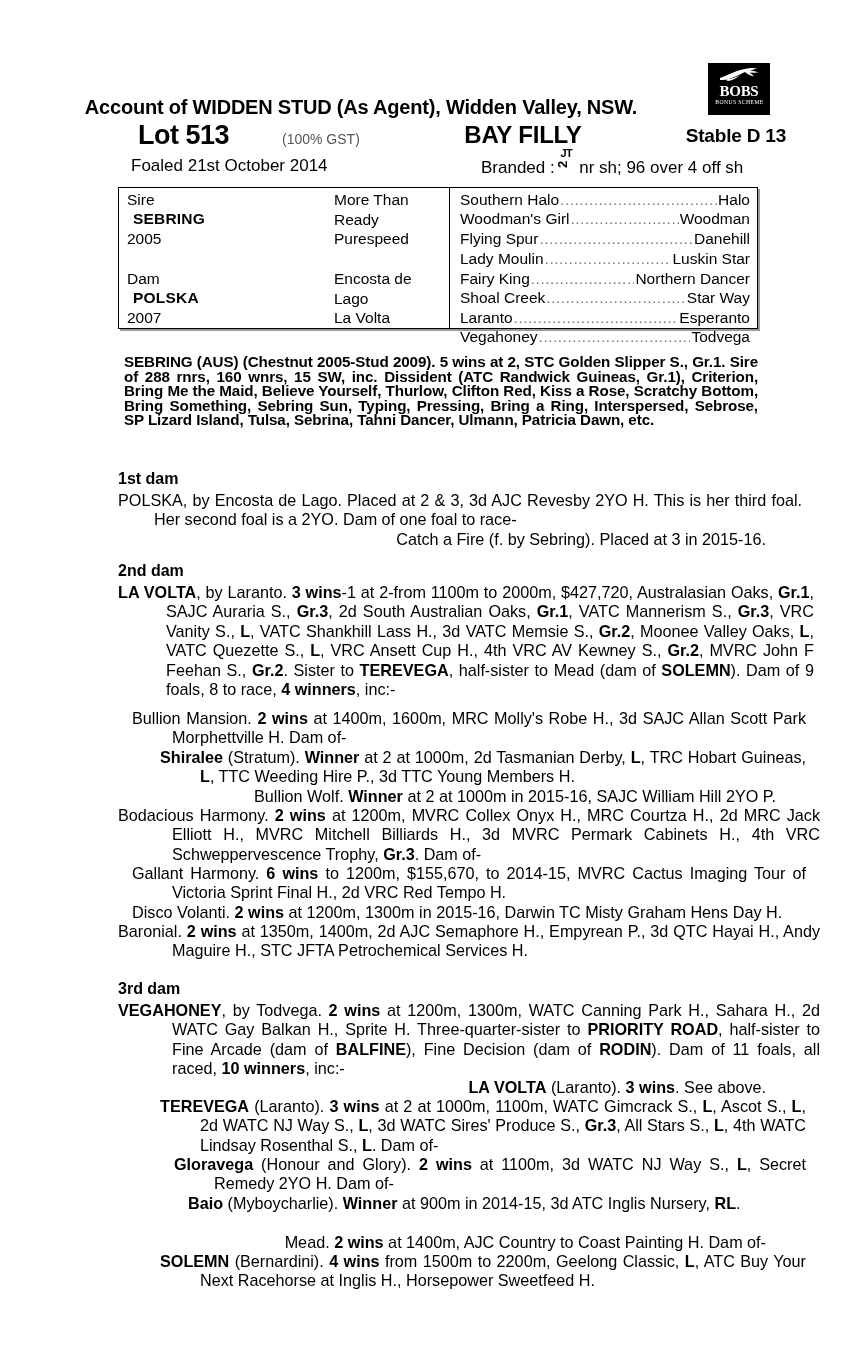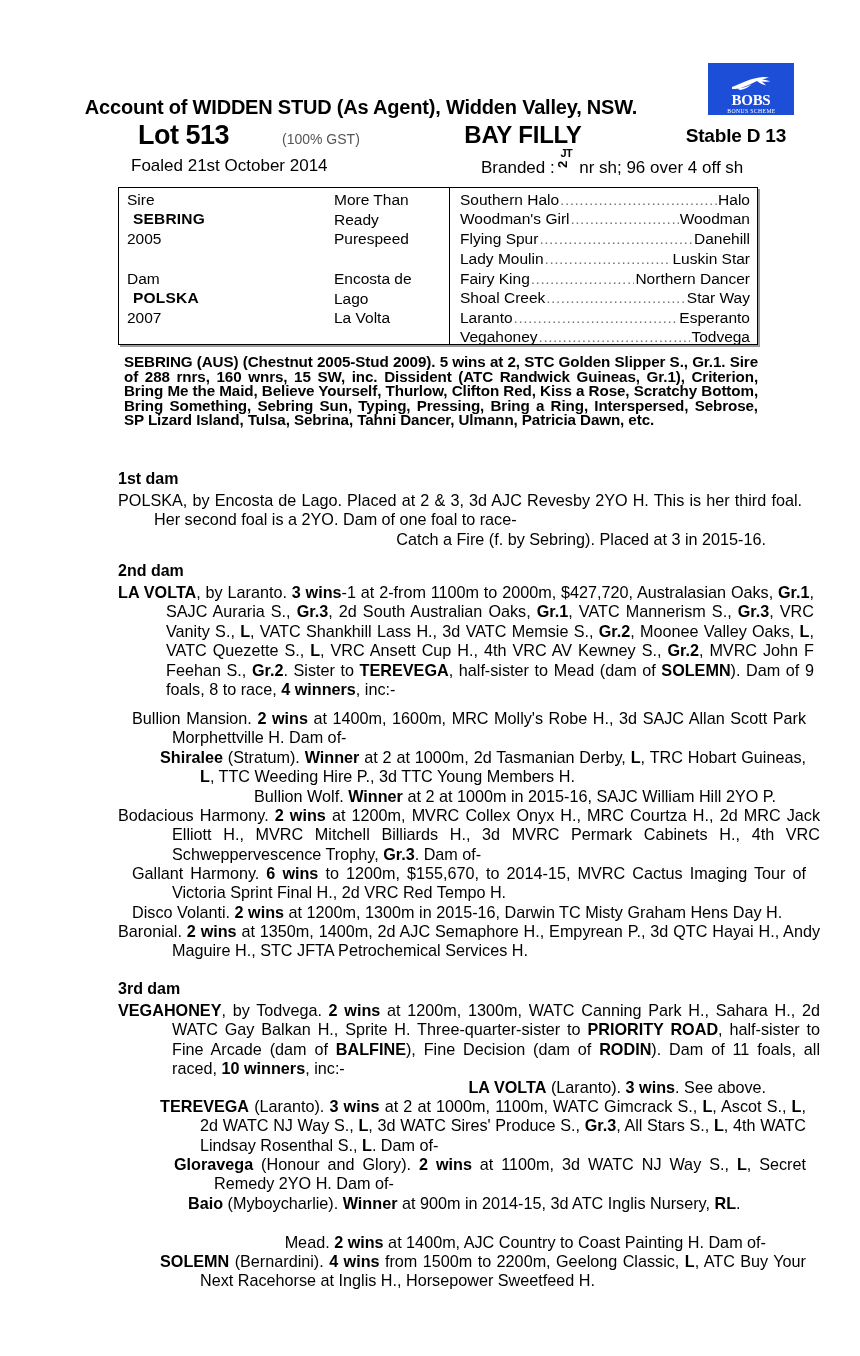--- a/index.html
+++ b/index.html
@@ -20,28 +20,28 @@
     left: 0; top: 0;
     width: 860px;
     height: 1356px;
   }
 
   
   .bobs-logo {
     position: absolute;
     left: 708px;
     top: 63px;
-    width: 86px;
+    width: 62px;
     height: 52px;
-    background: #1d4ed8;
+    background: #000000;
     color: #ffffff;
     display: flex;
     flex-direction: column;
     align-items: center;
-    justify-content: flex-end;
+    justify-content: flex-start;
     overflow: hidden;
   }
   .bobs-logo .bobs-bird {
     margin-top: 4px;
     width: 44px;
     height: 16px;
     display: block;
   }
   .bobs-logo .bobs-word {
     font-family: "Liberation Serif", serif;
@@ -164,21 +164,21 @@
     transform: rotate(-90deg);
     transform-origin: 50% 50%;
   }
 
   
   .ped-table {
     position: absolute;
     left: 118px;
     top: 187px;
     width: 640px;
-    height: 158px;
+    height: 142px;
     border: 1px solid #000000;
     box-shadow: 2px 2px 0 #9a9a9a;
     box-sizing: border-box;
   }
   .ped-col-divider {
     position: absolute;
     left: 330px;
     top: 0;
     width: 1px;
     height: 100%;

